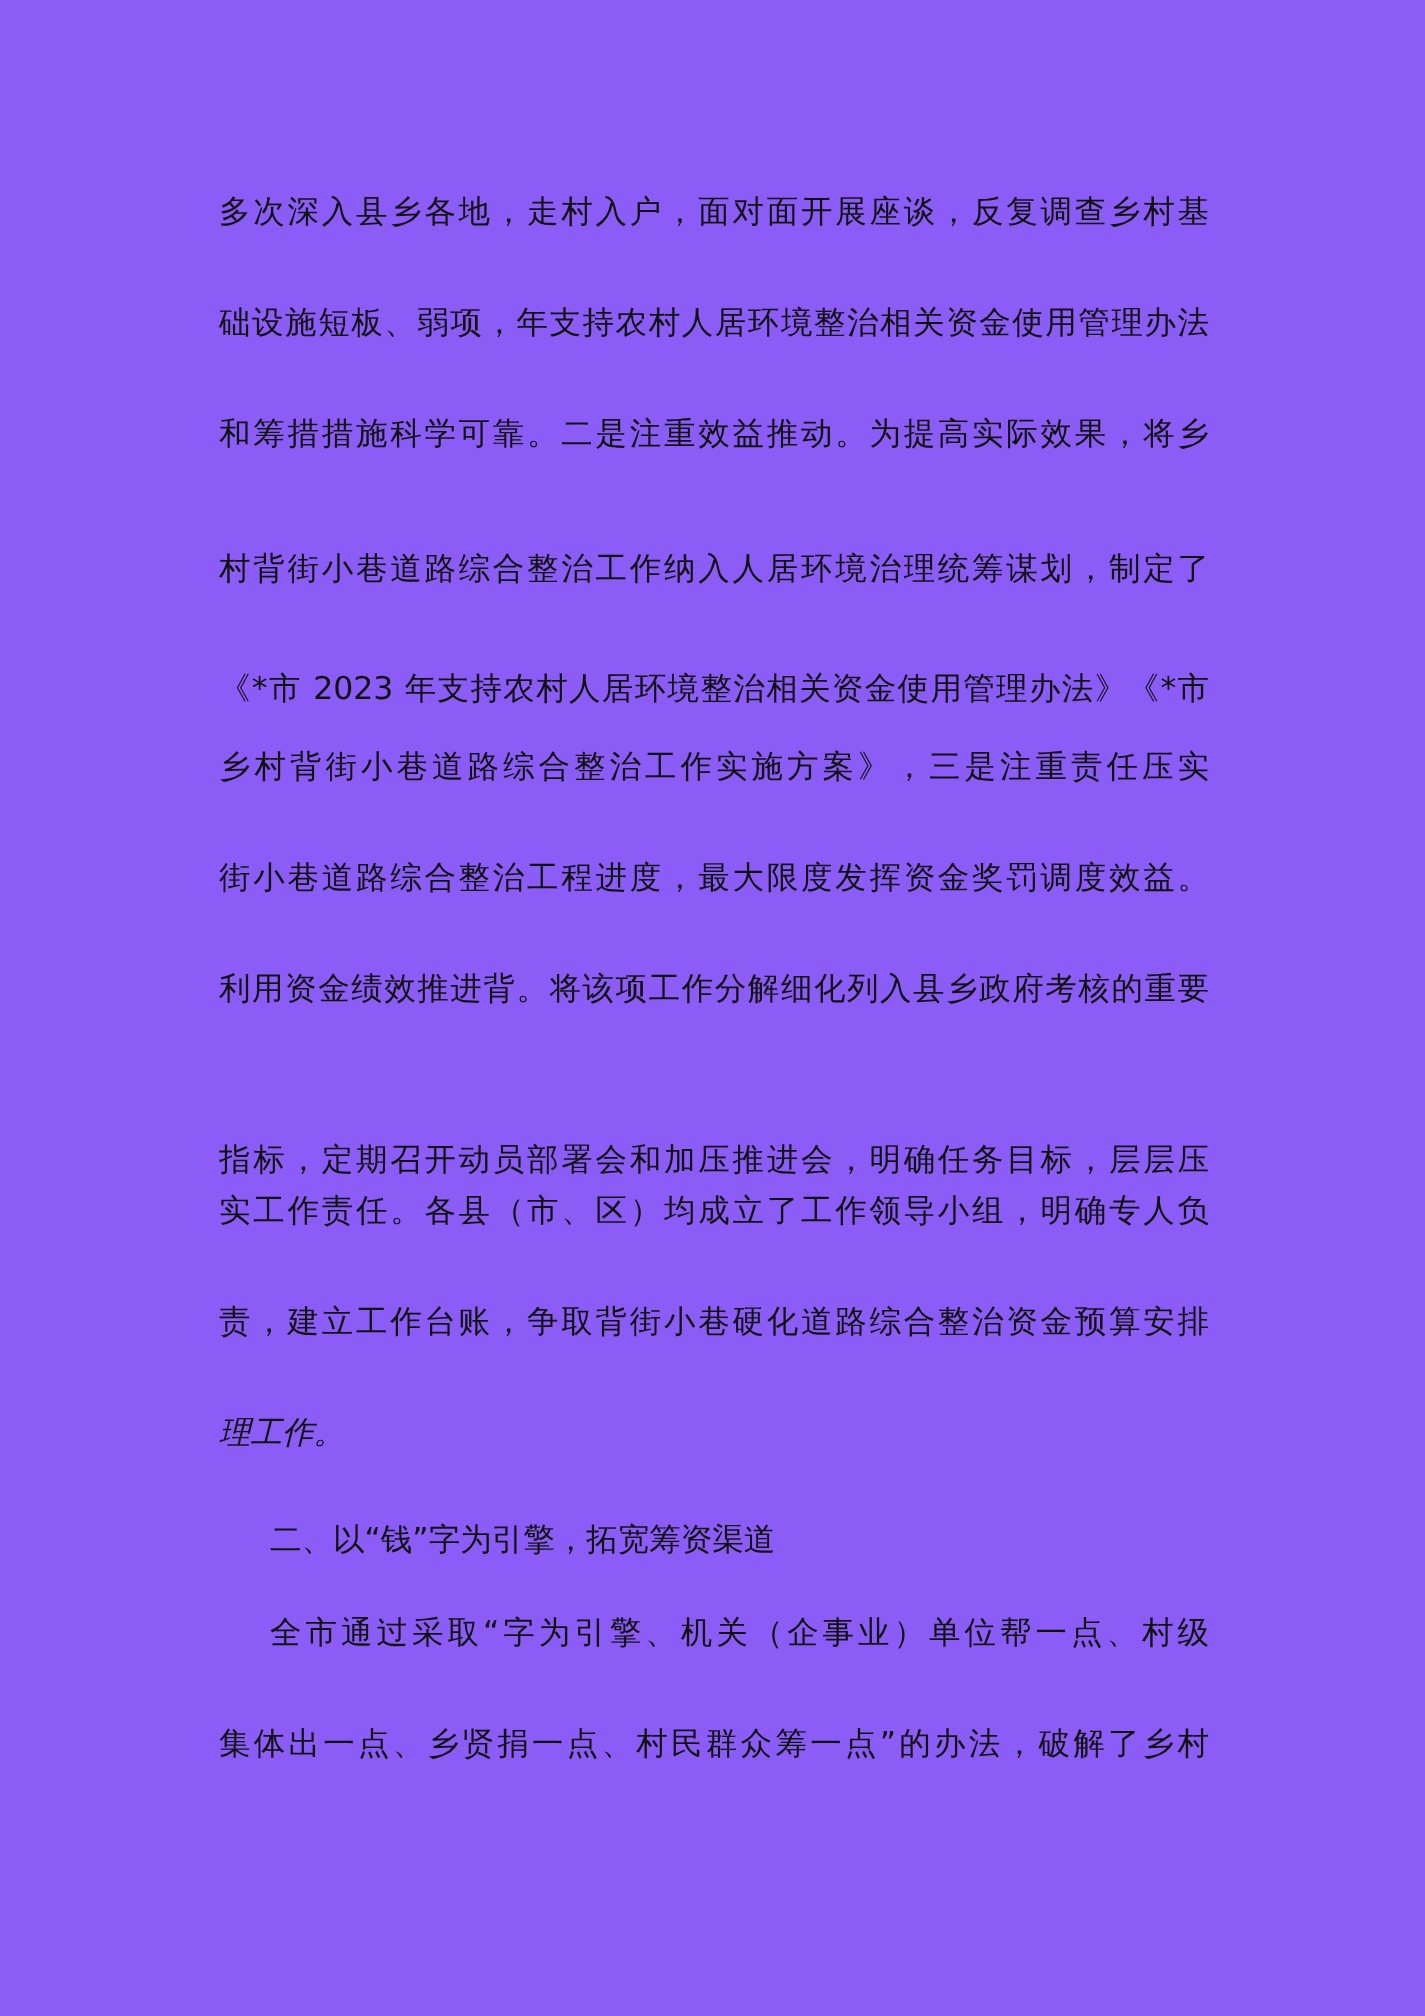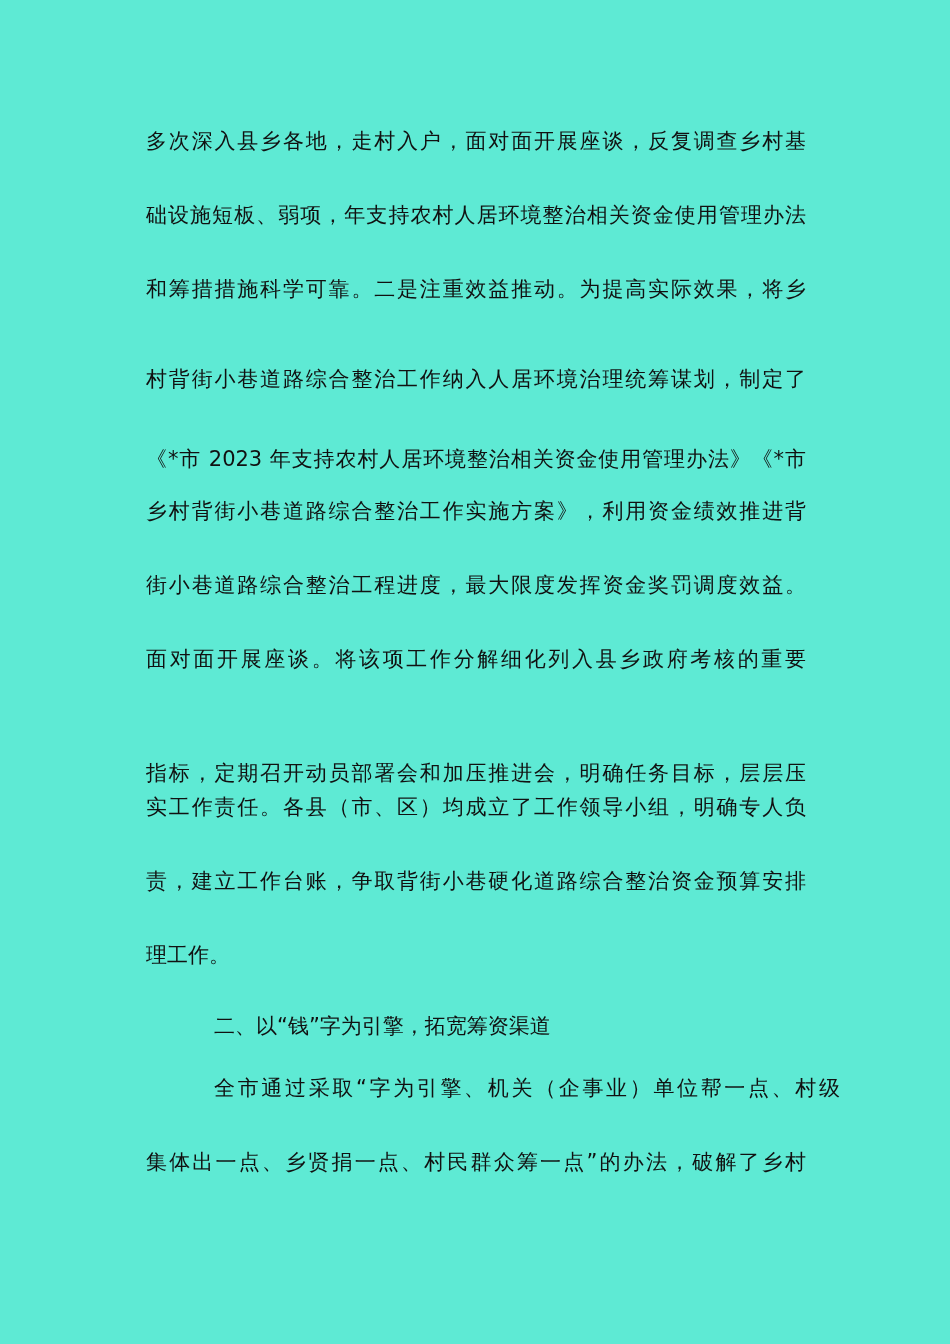--- a/index.html
+++ b/index.html
@@ -1,37 +1,37 @@
 <!DOCTYPE html>
 <html><head>
 <meta charset="utf-8">
 <style>
   html, body { margin: 0; padding: 0; background: #ffffff; }
   body { width: 950px; height: 1344px; position: relative; overflow: hidden;
          font-family: "DejaVu Sans", "Liberation Sans", sans-serif; color: #111111; }
-  .page { position: absolute; left: 0; top: 0; width: 950px; height: 1344px; background: #5eead4; }
+  .page { position: absolute; left: 0; top: 0; width: 950px; height: 1344px; background: #8b5cf6; }
   .line { position: absolute; left: 146px; width: 660px; height: 30px; font-size: 21px;
           line-height: 30px; white-space: nowrap; text-align: justify; text-align-last: justify; }
-  .indent { left: 180px; width: 626px; margin-left: 34px; }
+  .indent { left: 180px; width: 626px; }
   .heading { text-align-last: left; }
-  .last { text-align-last: left; }
+  .last { text-align-last: left; font-style: italic; }
 </style>
 </head>
 <body>
 
 <div class="page">
   <div>
     <div class="line" style="top:126px">多次深入县乡各地，走村入户，面对面开展座谈，反复调查乡村基</div>
     <div class="line" style="top:200px">础设施短板、弱项，年支持农村人居环境整治相关资金使用管理办法</div>
     <div class="line" style="top:274px">和筹措措施科学可靠。二是注重效益推动。为提高实际效果，将乡</div>
     <div class="line" style="top:364px">村背街小巷道路综合整治工作纳入人居环境治理统筹谋划，制定了</div>
     <div class="line" style="top:444px">《*市 2023 年支持农村人居环境整治相关资金使用管理办法》《*市</div>
-    <div class="line" style="top:496px">乡村背街小巷道路综合整治工作实施方案》，利用资金绩效推进背</div>
+    <div class="line" style="top:496px">乡村背街小巷道路综合整治工作实施方案》，三是注重责任压实</div>
     <div class="line" style="top:570px">街小巷道路综合整治工程进度，最大限度发挥资金奖罚调度效益。</div>
-    <div class="line" style="top:644px">面对面开展座谈。将该项工作分解细化列入县乡政府考核的重要</div>
+    <div class="line" style="top:644px">利用资金绩效推进背。将该项工作分解细化列入县乡政府考核的重要</div>
     <div class="line" style="top:758px">指标，定期召开动员部署会和加压推进会，明确任务目标，层层压</div>
     <div class="line" style="top:792px">实工作责任。各县（市、区）均成立了工作领导小组，明确专人负</div>
     <div class="line" style="top:866px">责，建立工作台账，争取背街小巷硬化道路综合整治资金预算安排</div>
     <div class="line last" style="top:940px">理工作。</div>
   </div>
 
   <div class="line indent heading" style="top:1011px">二、以“钱”字为引擎，拓宽筹资渠道</div>
 
   <div>
     <div class="line indent" style="top:1073px">全市通过采取“字为引擎、机关（企事业）单位帮一点、村级</div>

